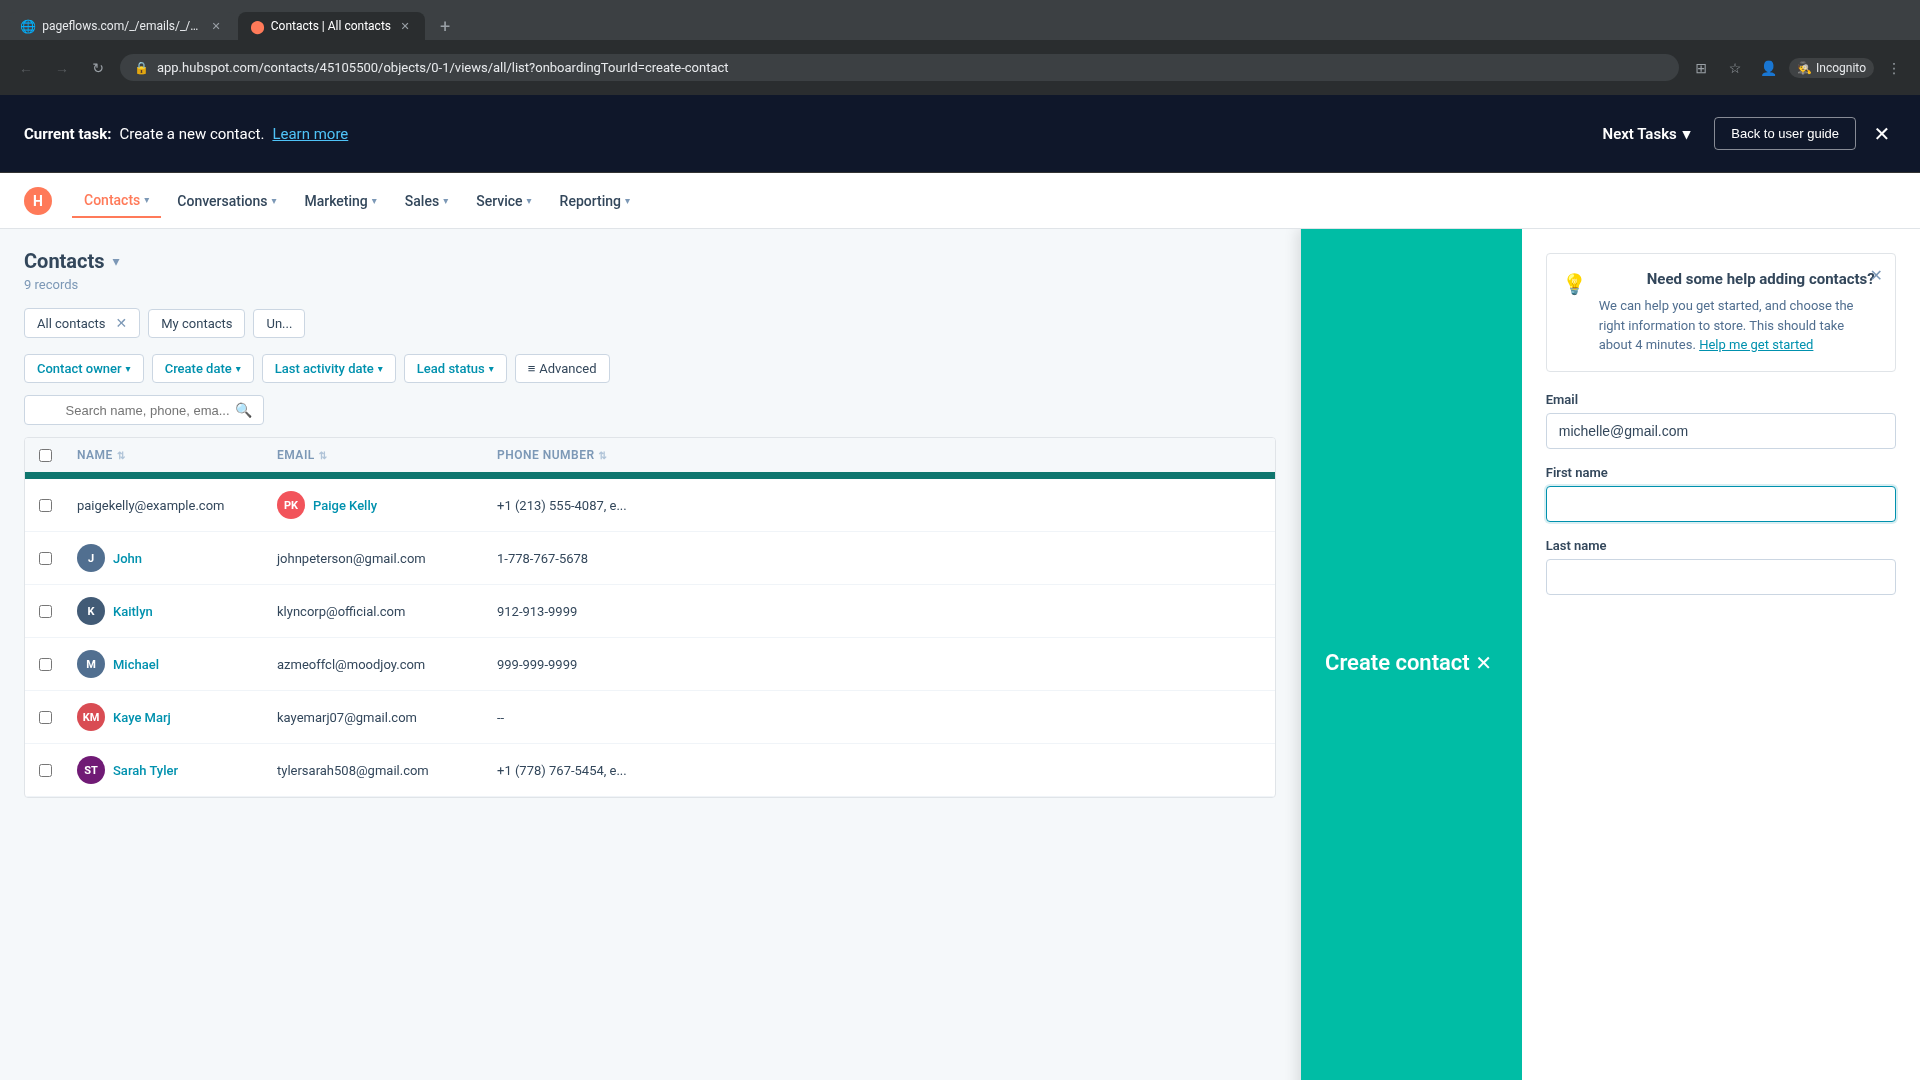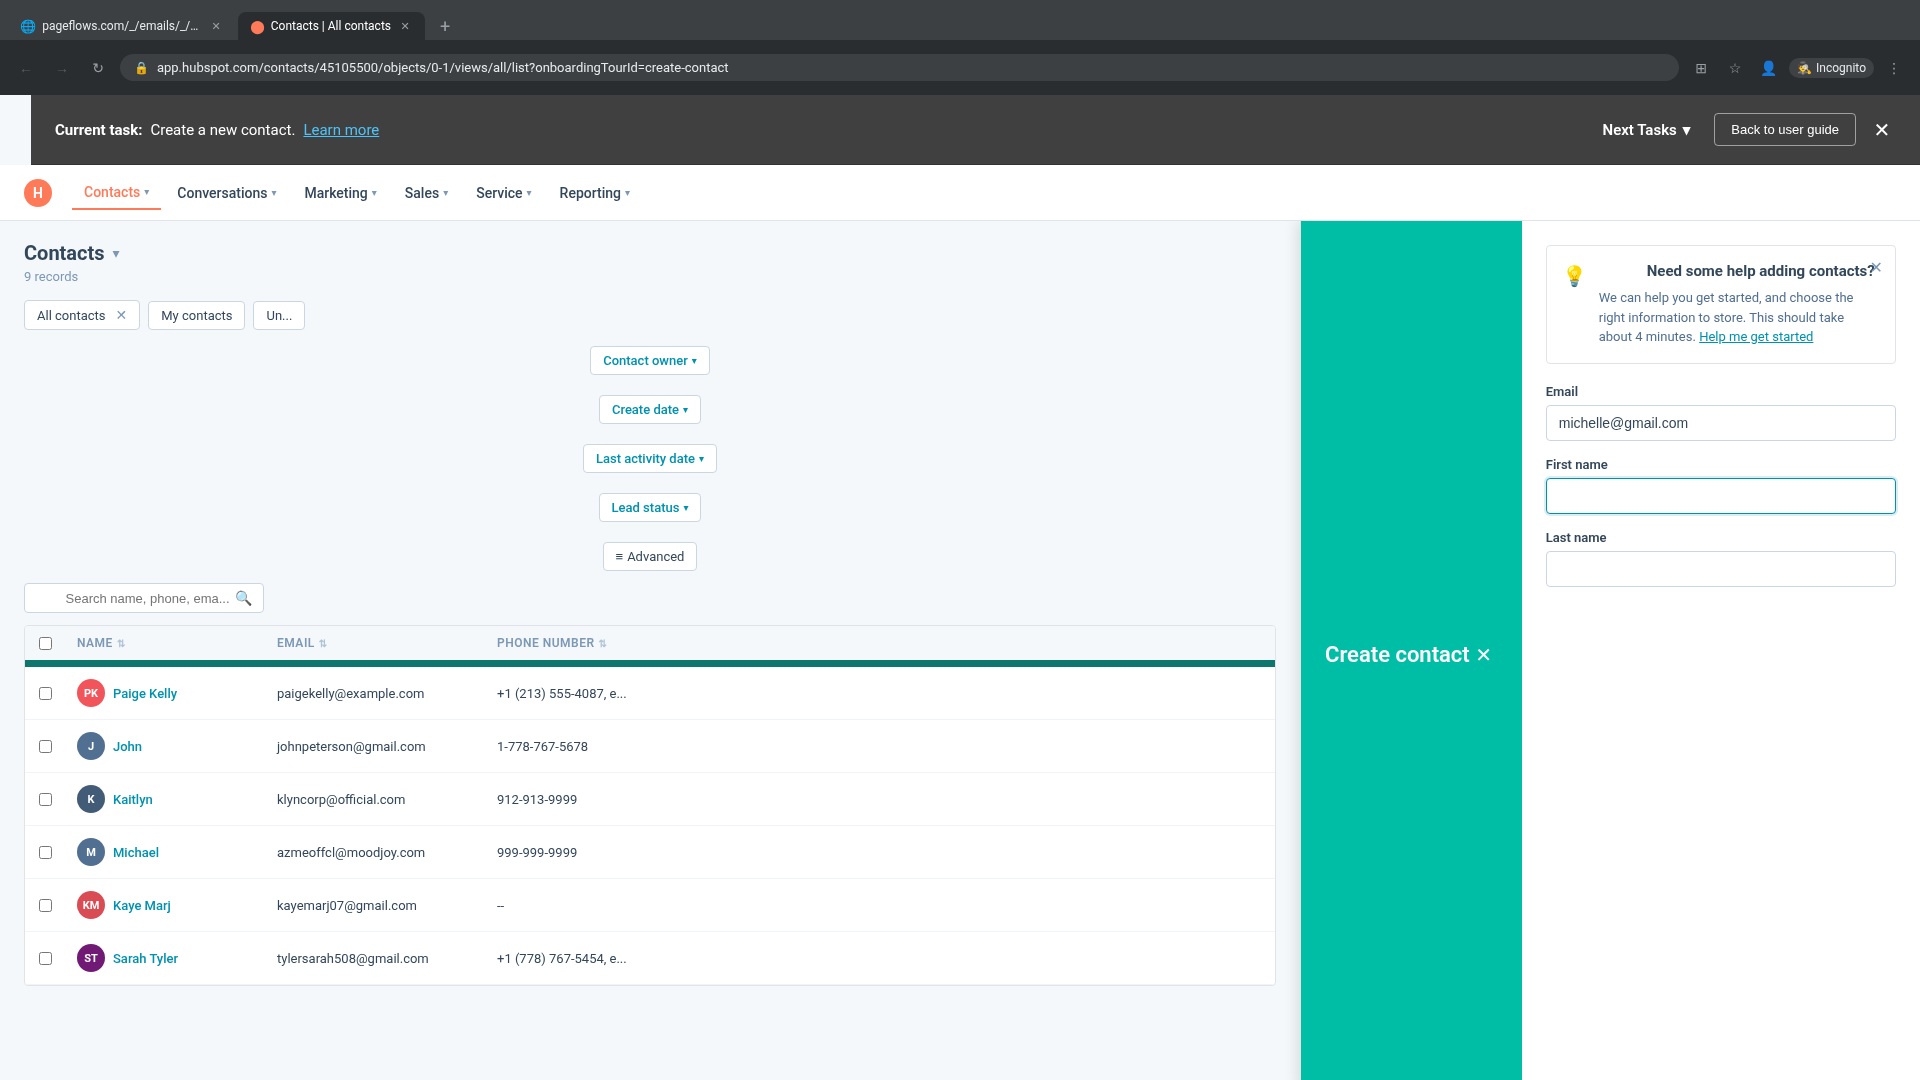--- a/index.html
+++ b/index.html
@@ -15,21 +15,21 @@
     .browser-nav { display: flex; align-items: center; gap: 8px; padding: 6px 12px; height: 55px; background: #2a2d2f; }
     .nav-btn { width: 28px; height: 28px; border-radius: 50%; display: flex; align-items: center; justify-content: center; color: #9aa0a6; font-size: 14px; cursor: pointer; }
     .nav-btn.disabled { opacity: 0.4; cursor: default; }
     .address-bar { flex: 1; background: #3c4043; border-radius: 20px; padding: 6px 14px; color: #e8eaed; font-size: 13px; display: flex; align-items: center; gap: 8px; }
     .address-bar .lock-icon { color: #9aa0a6; font-size: 12px; }
     .nav-actions { display: flex; align-items: center; gap: 6px; }
     .nav-action-btn { width: 28px; height: 28px; border-radius: 50%; display: flex; align-items: center; justify-content: center; color: #9aa0a6; font-size: 14px; cursor: pointer; }
     .incognito-badge { background: rgba(255,255,255,0.1); border-radius: 12px; padding: 3px 8px; font-size: 12px; color: #e8eaed; display: flex; align-items: center; gap: 4px; }
 
     
-    .onboarding-banner { background: #404040; height: 70px; display: flex; align-items: center; justify-content: space-between; padding: 0 24px; border-bottom: 1px solid #333; margin-left: 31px; }
+    .onboarding-banner { background: #0f172a; height: 78px; display: flex; align-items: center; justify-content: space-between; padding: 0 24px; border-bottom: 1px solid #333; }
     .onboarding-left { display: flex; align-items: center; gap: 8px; color: #fff; font-size: 15px; }
     .onboarding-left .task-label { font-weight: 700; }
     .learn-more { color: #4fc3f7; text-decoration: underline; cursor: pointer; }
     .onboarding-right { display: flex; align-items: center; gap: 12px; }
     .next-tasks-btn { display: flex; align-items: center; gap: 6px; color: #fff; font-size: 15px; font-weight: 600; cursor: pointer; padding: 6px 12px; border-radius: 4px; }
     .back-to-guide-btn { background: transparent; border: 1px solid rgba(255,255,255,0.5); color: #fff; padding: 8px 16px; border-radius: 4px; font-size: 13px; cursor: pointer; }
     .banner-close { color: #fff; font-size: 20px; cursor: pointer; width: 28px; height: 28px; display: flex; align-items: center; justify-content: center; }
 
     
     .app { display: flex; flex-direction: column; height: calc(1080px - 95px - 62px); }
@@ -50,21 +50,21 @@
     .page-header { display: flex; align-items: center; gap: 8px; margin-bottom: 4px; }
     .page-title-text { font-size: 20px; font-weight: 700; color: #33475b; }
     .records-count { font-size: 13px; color: #7c98b6; margin-bottom: 16px; }
     
     
     .filter-row { display: flex; align-items: center; gap: 8px; margin-bottom: 16px; }
     .filter-chip { display: flex; align-items: center; gap: 6px; background: #fff; border: 1px solid #cbd6e2; border-radius: 4px; padding: 6px 12px; font-size: 13px; color: #33475b; cursor: pointer; white-space: nowrap; }
     .filter-chip .chip-close { color: #7c98b6; font-size: 14px; margin-left: 4px; }
     
     
-    .filter-bar { display: flex; align-items: center; gap: 20px; margin-bottom: 12px; flex-wrap: wrap; flex-direction: column; }
+    .filter-bar { display: flex; align-items: center; gap: 8px; margin-bottom: 12px; flex-wrap: wrap; }
     .filter-btn { display: flex; align-items: center; gap: 4px; padding: 6px 12px; border: 1px solid #cbd6e2; border-radius: 4px; background: #fff; font-size: 13px; color: #0091ae; cursor: pointer; font-weight: 500; }
     .advanced-filter-btn { display: flex; align-items: center; gap: 4px; padding: 6px 12px; border: 1px solid #cbd6e2; border-radius: 4px; background: #fff; font-size: 13px; color: #33475b; cursor: pointer; }
     
     
     .search-row { display: flex; align-items: center; gap: 8px; margin-bottom: 12px; }
     .search-box { display: flex; align-items: center; background: #fff; border: 1px solid #cbd6e2; border-radius: 4px; padding: 6px 10px; gap: 6px; width: 240px; }
     .search-box input { border: none; outline: none; font-size: 13px; color: #33475b; width: 100%; text-align: right; }
     .search-icon { color: #7c98b6; font-size: 14px; }
 
     
@@ -275,25 +275,25 @@
             <span class="sort-icon">⇅</span>
           </div>
           <div class="th"></div>
         </div>
 
         <div class="table-row-item">
           <div class="td checkbox-cell">
             <input type="checkbox" style="">
           </div>
           <div class="td">
+            <span>paigekelly@example.com</span>
+          </div>
+          <div class="td">
             <div class="avatar" style="background:#f2545b;">PK</div>
             <span class="contact-name">Paige Kelly</span>
-          </div>
-          <div class="td">
-            <span>paigekelly@example.com</span>
           </div>
           <div class="td">
             <span>+1 (213) 555-4087, e...</span>
           </div>
           <div class="td"></div>
         </div>
 
         <div class="table-row-item">
           <div class="td checkbox-cell">
             <input type="checkbox" style="">

